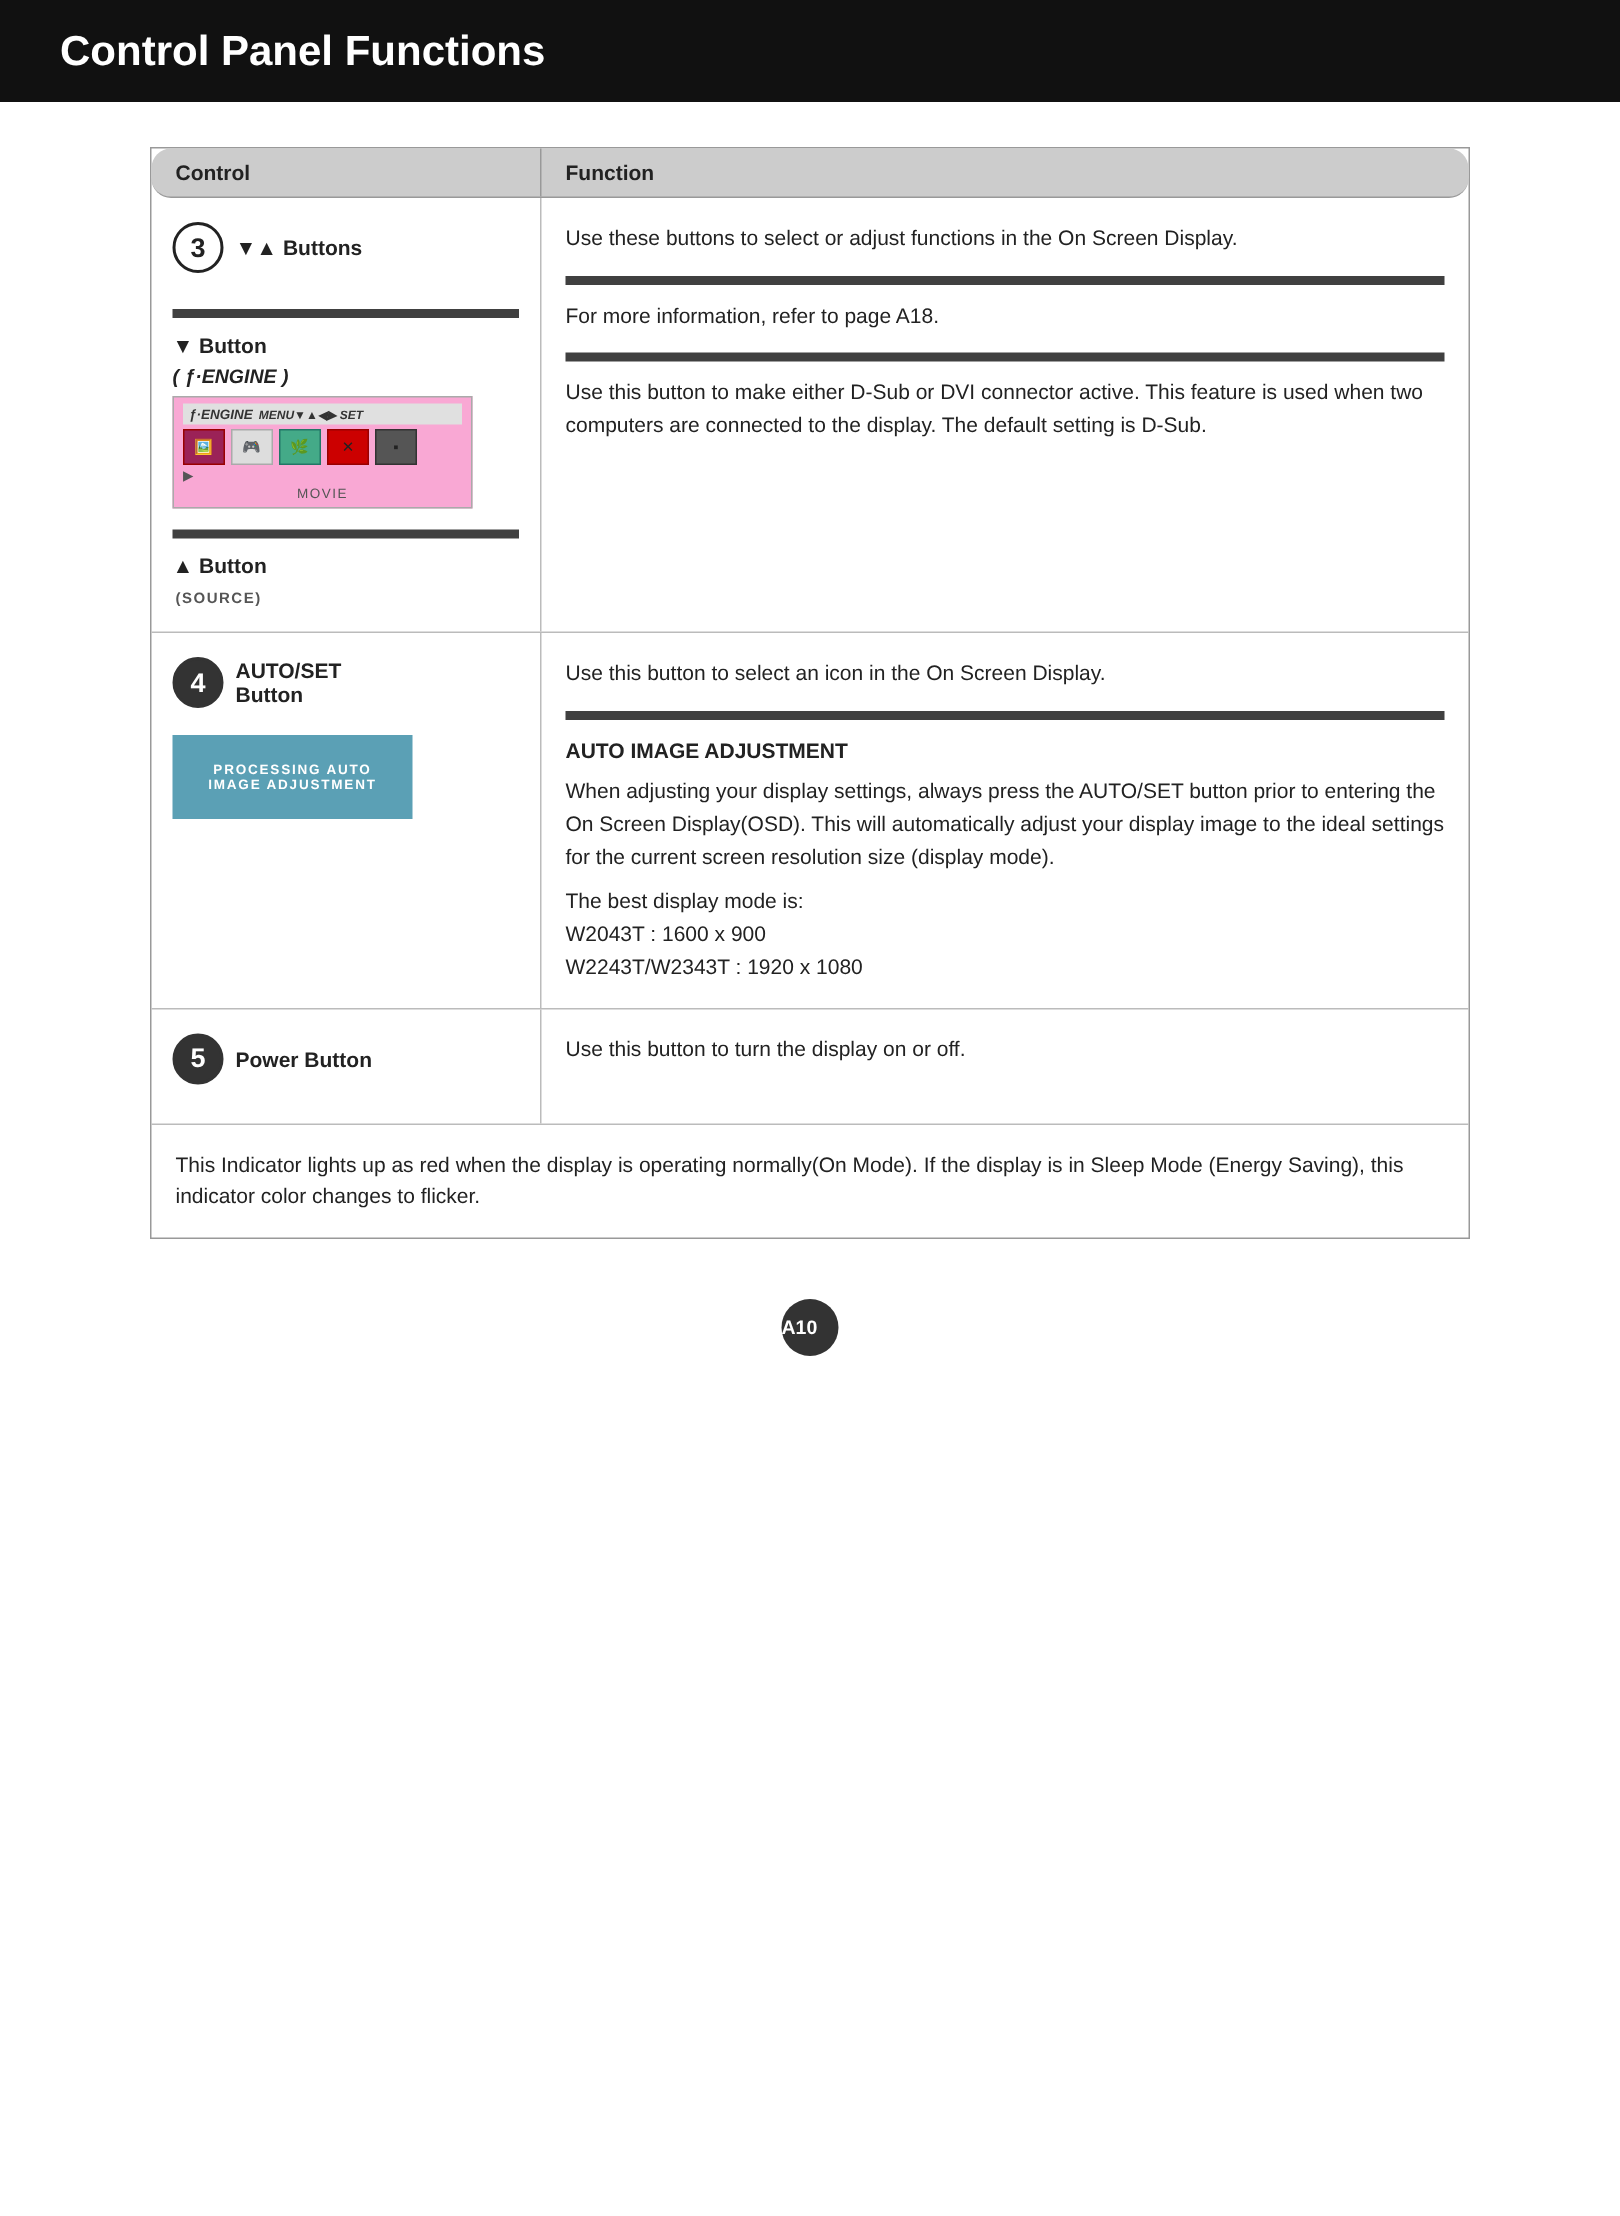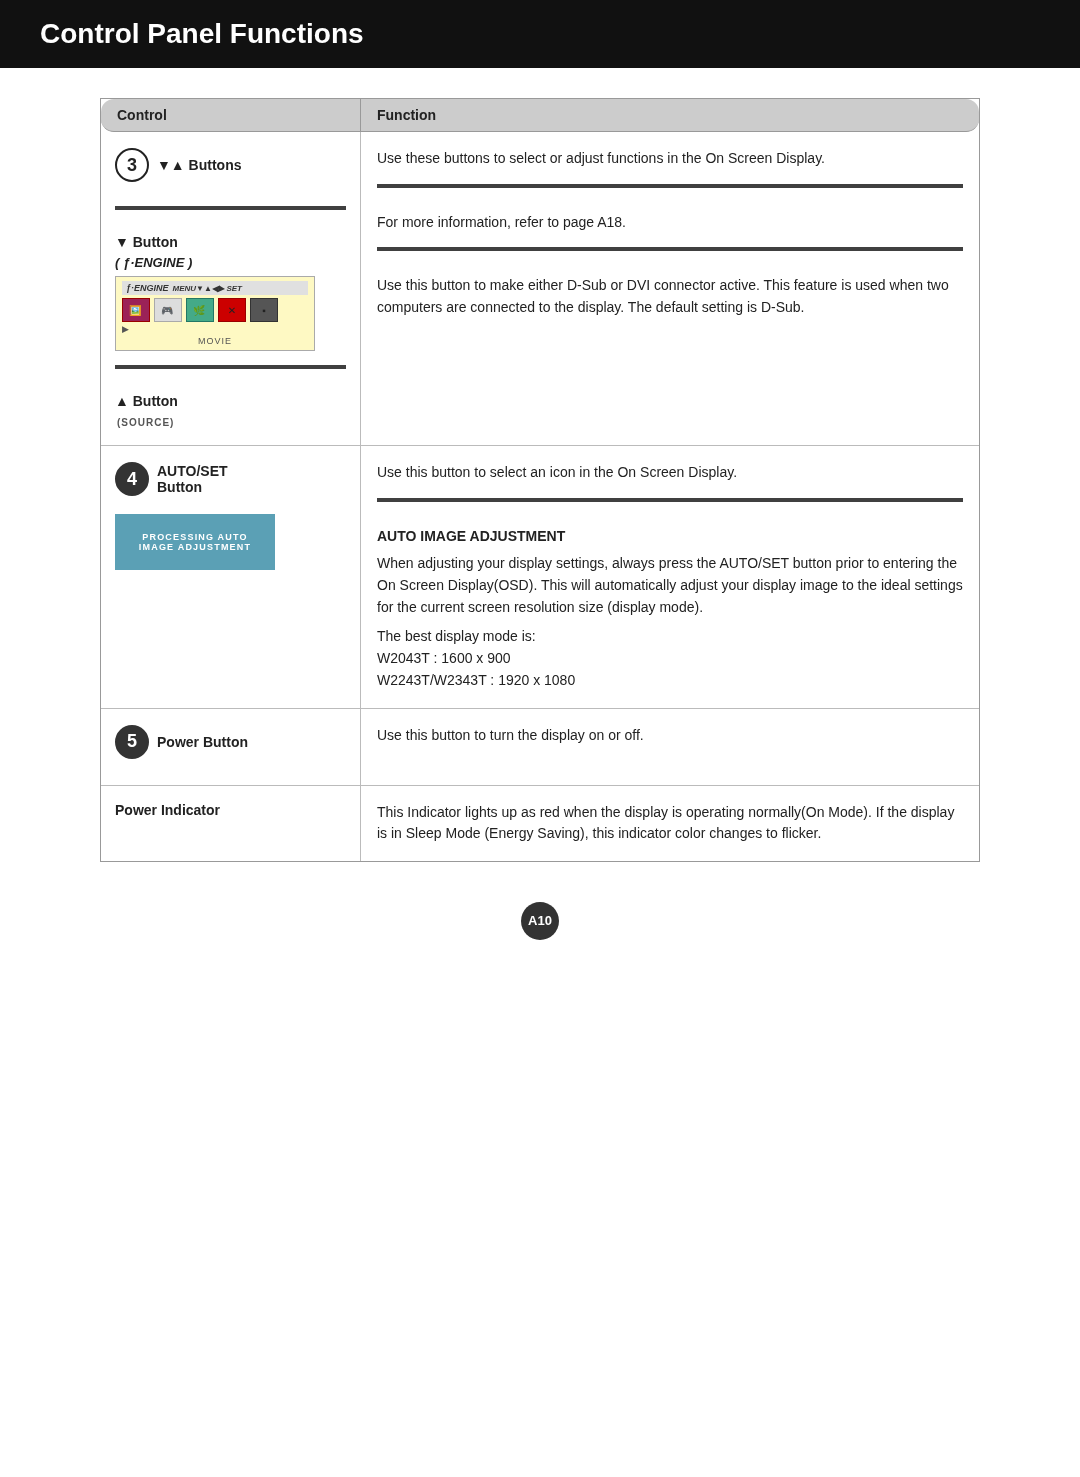--- a/index.html
+++ b/index.html
@@ -96,36 +96,36 @@
     }
 
     .row3-ctrl-top {
       display: flex;
       align-items: center;
       margin-bottom: 10px;
     }
 
     .sub-section {
       margin-top: 14px;
-      border-top: 4px solid #404040;
-      padding-top: 24px;
+      border-top: 6px solid #404040;
+      padding-top: 10px;
       width: 100%;
     }
 
     .engine-label {
       font-style: italic;
       font-weight: bold;
       font-size: 13px;
     }
 
     
     .engine-display {
       margin-top: 6px;
       border: 1px solid #aaa;
-      background: #fef9c3;
+      background: #f9a8d4;
       padding: 4px 6px;
       width: 200px;
     }
 
     .engine-top-bar {
       display: flex;
       align-items: center;
       font-size: 9px;
       background: #e0e0e0;
       padding: 2px 4px;
@@ -215,21 +215,21 @@
 
     .page-footer {
       text-align: center;
       margin-top: 40px;
       padding-bottom: 30px;
     }
 
     .footer-badge {
       display: inline-flex;
       align-items: center;
-      justify-content: center;
+      justify-content: flex-start;
       width: 38px;
       height: 38px;
       border-radius: 50%;
       background: #333;
       color: #fff;
       font-size: 13px;
       font-weight: bold;
     }
 
     .row3-ctrl-sub {
@@ -341,23 +341,20 @@
         <div class="badge-circle badge-dark">5</div>
         <strong class="bold">Power Button</strong>
       </div>
     </div>
     <div class="func-cell">
       <p>Use this button to turn the display on or off.</p>
     </div>
   </div>
 
   <div class="table-row">
-    <div class="ctrl-cell">
-      <strong class="bold">Power Indicator</strong>
-    </div>
     <div class="func-cell">
       <p>This Indicator lights up as red when the display is operating normally(On Mode). If the display is in Sleep Mode (Energy Saving), this indicator color changes to flicker.</p>
     </div>
   </div>
 
 </div>
 
 <div class="page-footer">
   <div class="footer-badge">
     <span>A10</span>

